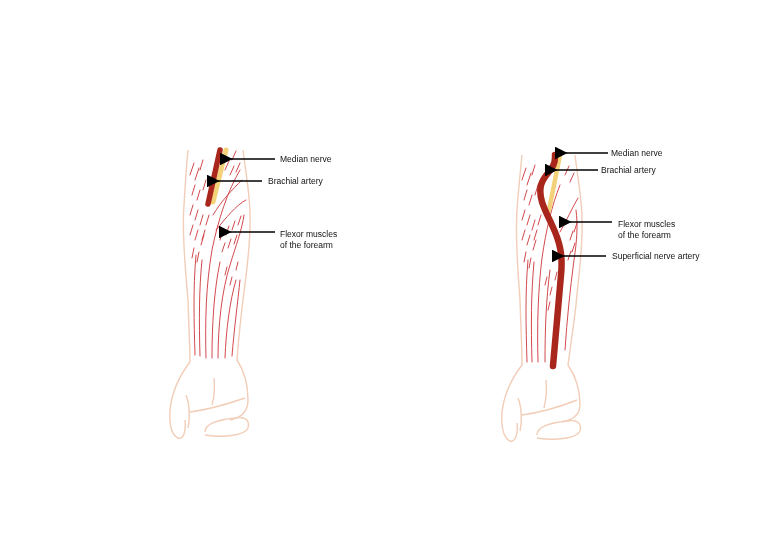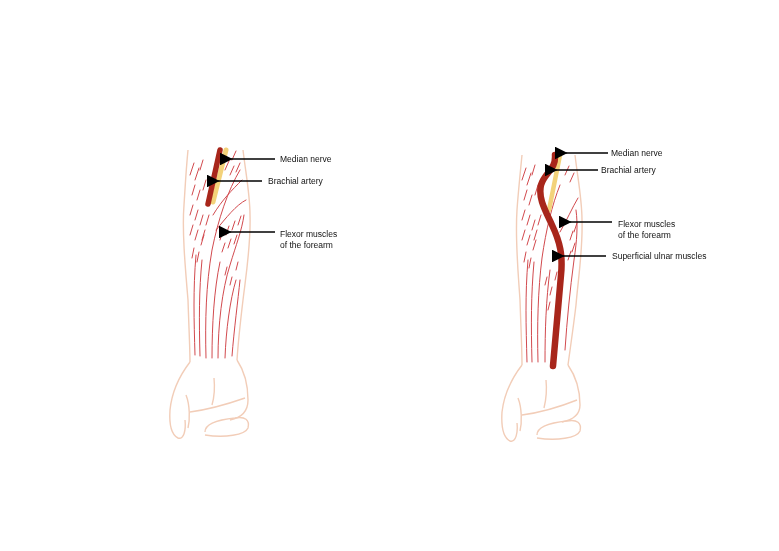--- a/index.html
+++ b/index.html
@@ -97,14 +97,14 @@
 
 <div class="label" style="left:280px;top:154px;">Median nerve</div>
 <div class="label" style="left:268px;top:176px;">Brachial artery</div>
 <div class="label" style="left:280px;top:229px;">Flexor muscles
 of the forearm</div>
 
 <div class="label" style="left:611px;top:148px;">Median nerve</div>
 <div class="label" style="left:601px;top:165px;">Brachial artery</div>
 <div class="label" style="left:618px;top:219px;">Flexor muscles
 of the forearm</div>
-<div class="label" style="left:612px;top:251px;">Superficial ulnar muscles</div>
+<div class="label" style="left:612px;top:251px;">Superficial nerve artery</div>
 </div>
 
 </body></html>

